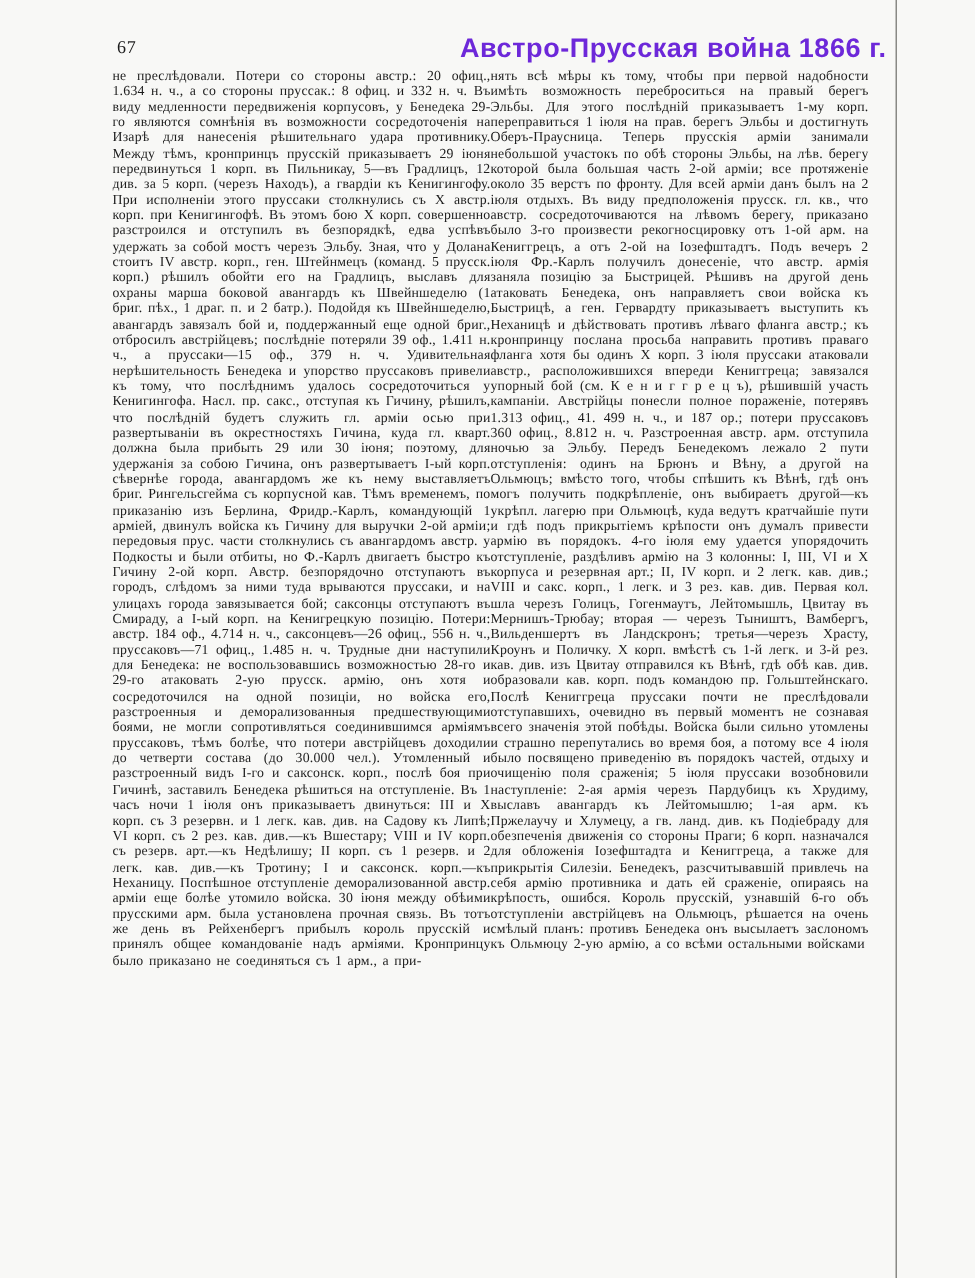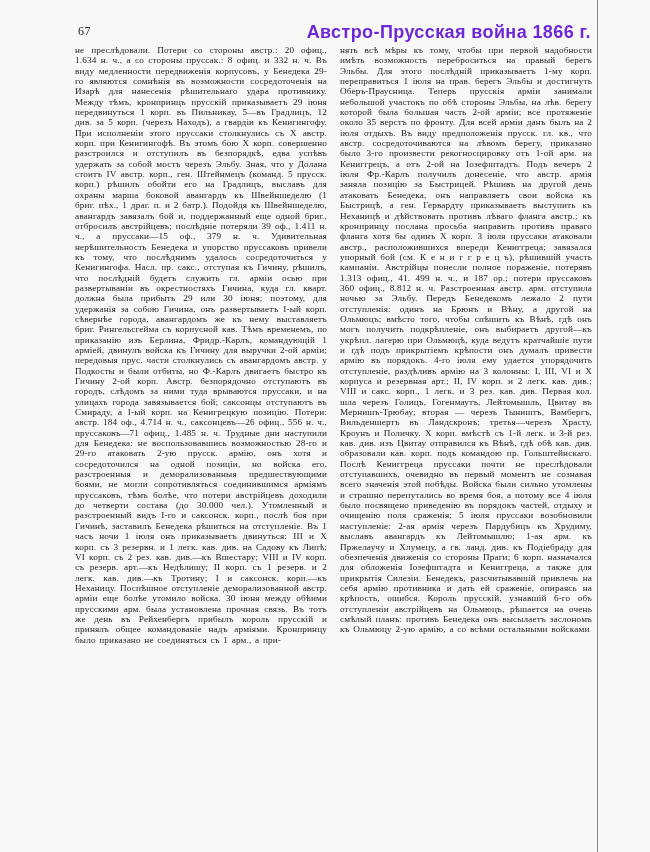--- a/index.html
+++ b/index.html
@@ -50,21 +50,20 @@
     font-size: 18px;
     letter-spacing: 0.4px;
     color: #6d28d9;
   }
   .columns {
     position: absolute;
     top: 45px;
     left: 75px;
     width: 517px;
     display: flex;
-    gap: 13px;
     font-family: Liberation Serif, serif;
   }
   .col {
     width: 252px;
     height: 748px;
     overflow: hidden;
     font-size: 9.2px;
     line-height: 10.35px;
     text-align: justify;
     word-spacing: 1.2px;

